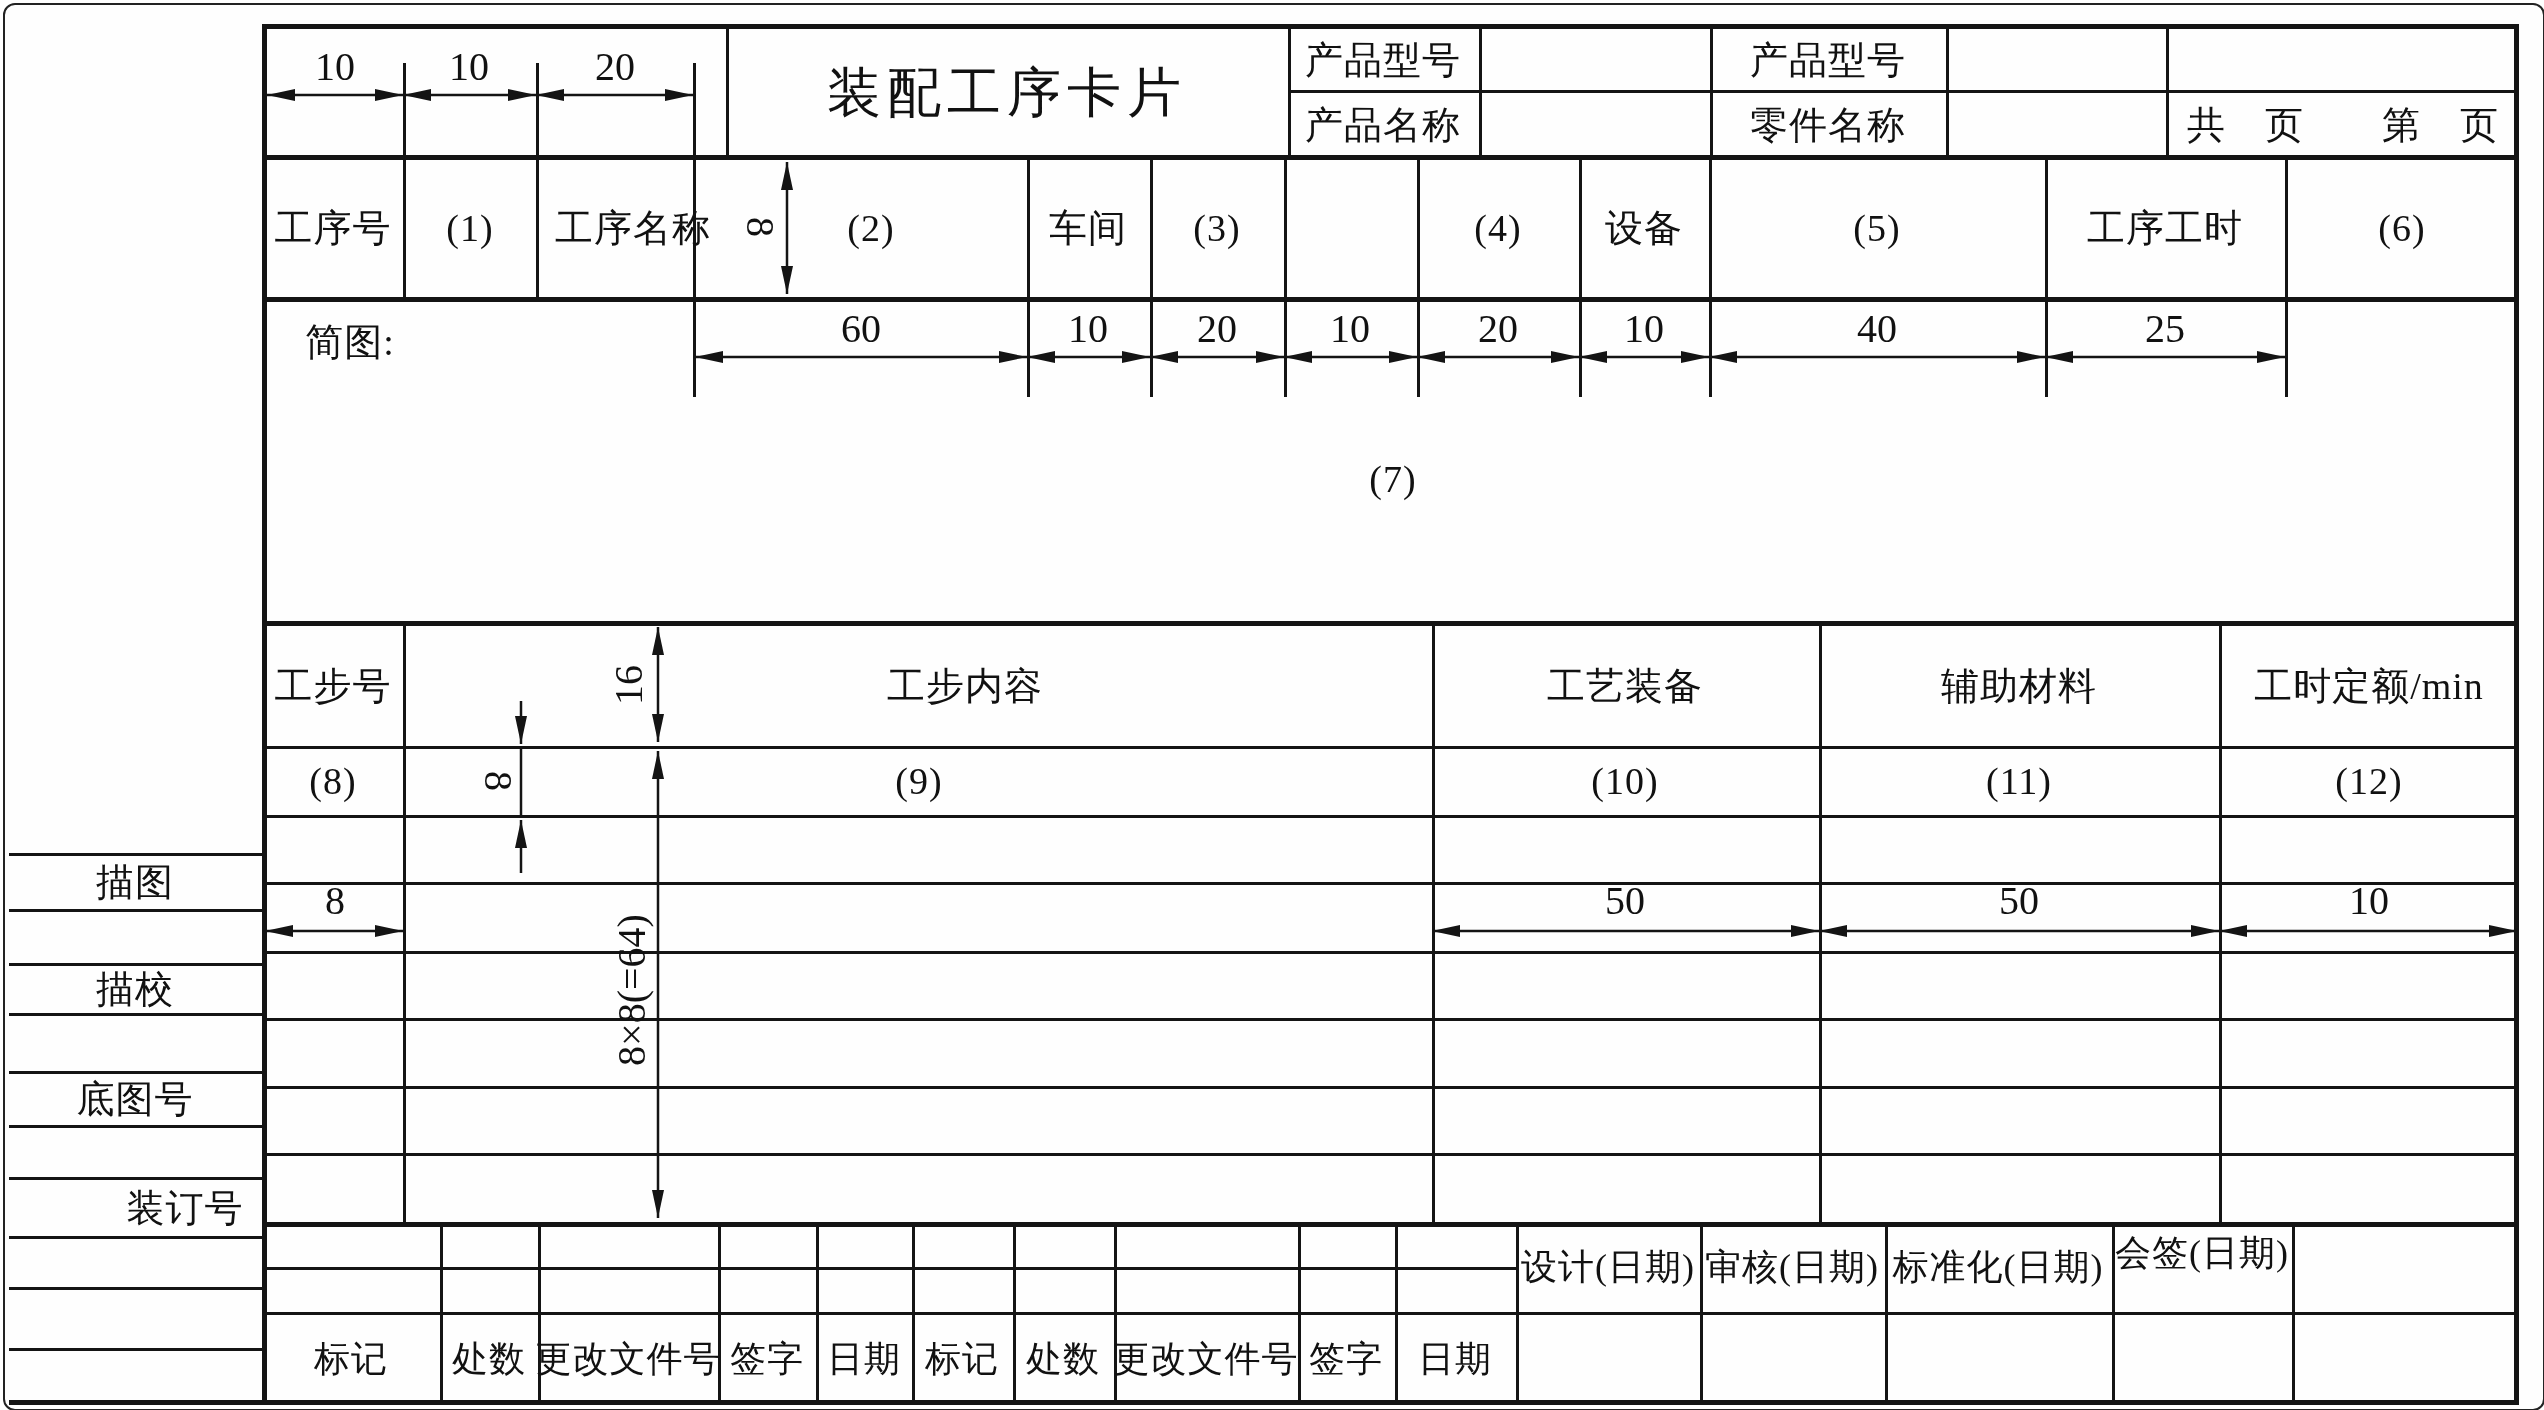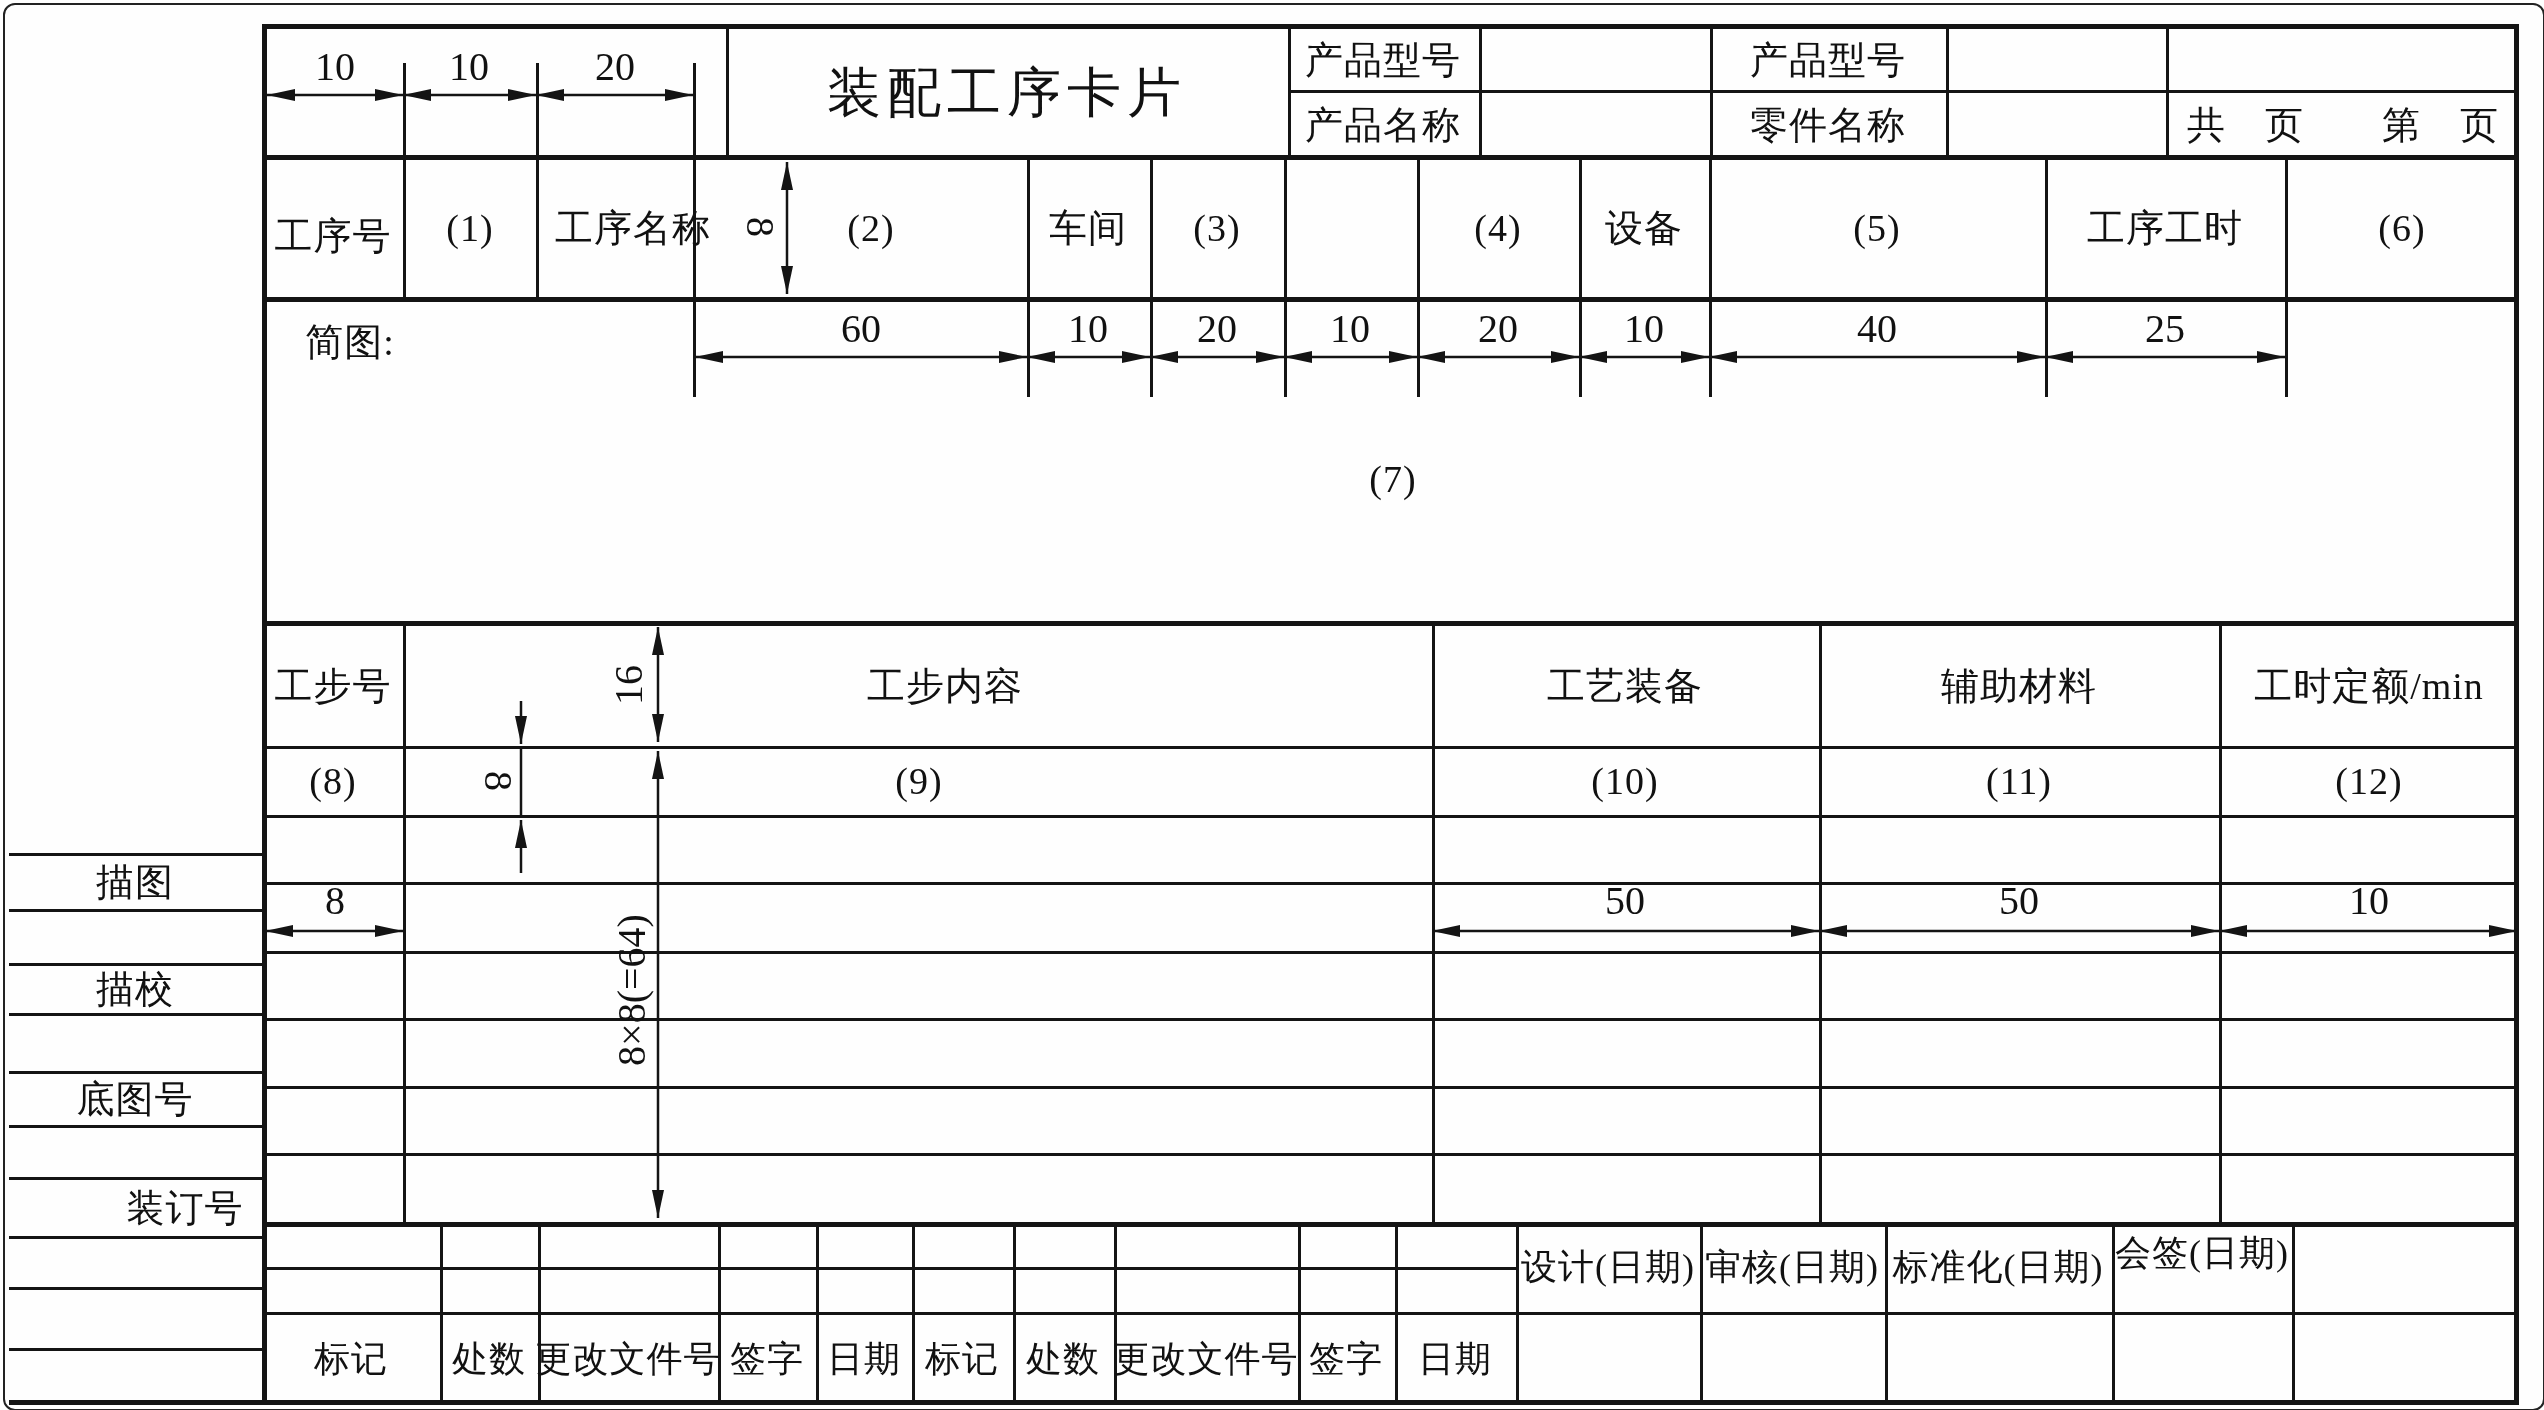--- a/index.html
+++ b/index.html
@@ -130,38 +130,38 @@
   <div class="lbl" style="left:1378px;top:55px;">产品型号</div>
   <div class="lbl" style="left:1378px;top:120px;">产品名称</div>
   <div class="lbl" style="left:1823px;top:55px;">产品型号</div>
   <div class="lbl" style="left:1823px;top:120px;">零件名称</div>
   <div class="lbl" style="left:2338px;top:120px;">共　页　　第　页</div>
   <div class="slot" style="left:1477px;top:24px;width:225px;height:60px;"></div>
   <div class="slot" style="left:1477px;top:88px;width:225px;height:60px;"></div>
   <div class="slot" style="left:1944px;top:24px;width:214px;height:60px;"></div>
   <div class="slot" style="left:1944px;top:88px;width:214px;height:60px;"></div>
 
-  <div class="lbl" style="left:328px;top:223px;margin-top:8px;">工序号</div>
+  <div class="lbl" style="left:328px;top:223px;">工序号</div>
   <div class="lbl" style="left:465px;top:223px;">(1)</div>
   <div class="lbl" style="left:610px;top:223px;padding-left:36px;">工序名称</div>
   <div class="lbl" style="left:866px;top:223px;">(2)</div>
   <div class="lbl" style="left:1083px;top:223px;">车间</div>
   <div class="lbl" style="left:1212px;top:223px;">(3)</div>
   <div class="lbl" style="left:1493px;top:223px;">(4)</div>
   <div class="lbl" style="left:1639px;top:223px;">设备</div>
   <div class="lbl" style="left:1872px;top:223px;">(5)</div>
   <div class="lbl" style="left:2160px;top:223px;">工序工时</div>
   <div class="lbl" style="left:2397px;top:223px;">(6)</div>
 
   <div class="lbl" style="left:345px;top:337px;">简图:</div>
   <div class="lbl" style="left:1388px;top:474px;">(7)</div>
   <div class="slot" style="left:300px;top:396px;width:2200px;height:215px;"></div>
 
   <div class="lbl" style="left:328px;top:681px;">工步号</div>
-  <div class="lbl" style="left:940px;top:681px;">工步内容</div>
+  <div class="lbl" style="left:960px;top:681px;">工步内容</div>
   <div class="lbl" style="left:1620px;top:681px;">工艺装备</div>
   <div class="lbl" style="left:2014px;top:681px;">辅助材料</div>
   <div class="lbl" style="left:2364px;top:681px;">工时定额/min</div>
 
   <div class="lbl" style="left:328px;top:776px;">(8)</div>
   <div class="lbl" style="left:914px;top:776px;">(9)</div>
   <div class="lbl" style="left:1620px;top:776px;">(10)</div>
   <div class="lbl" style="left:2014px;top:776px;">(11)</div>
   <div class="lbl" style="left:2364px;top:776px;">(12)</div>
 

